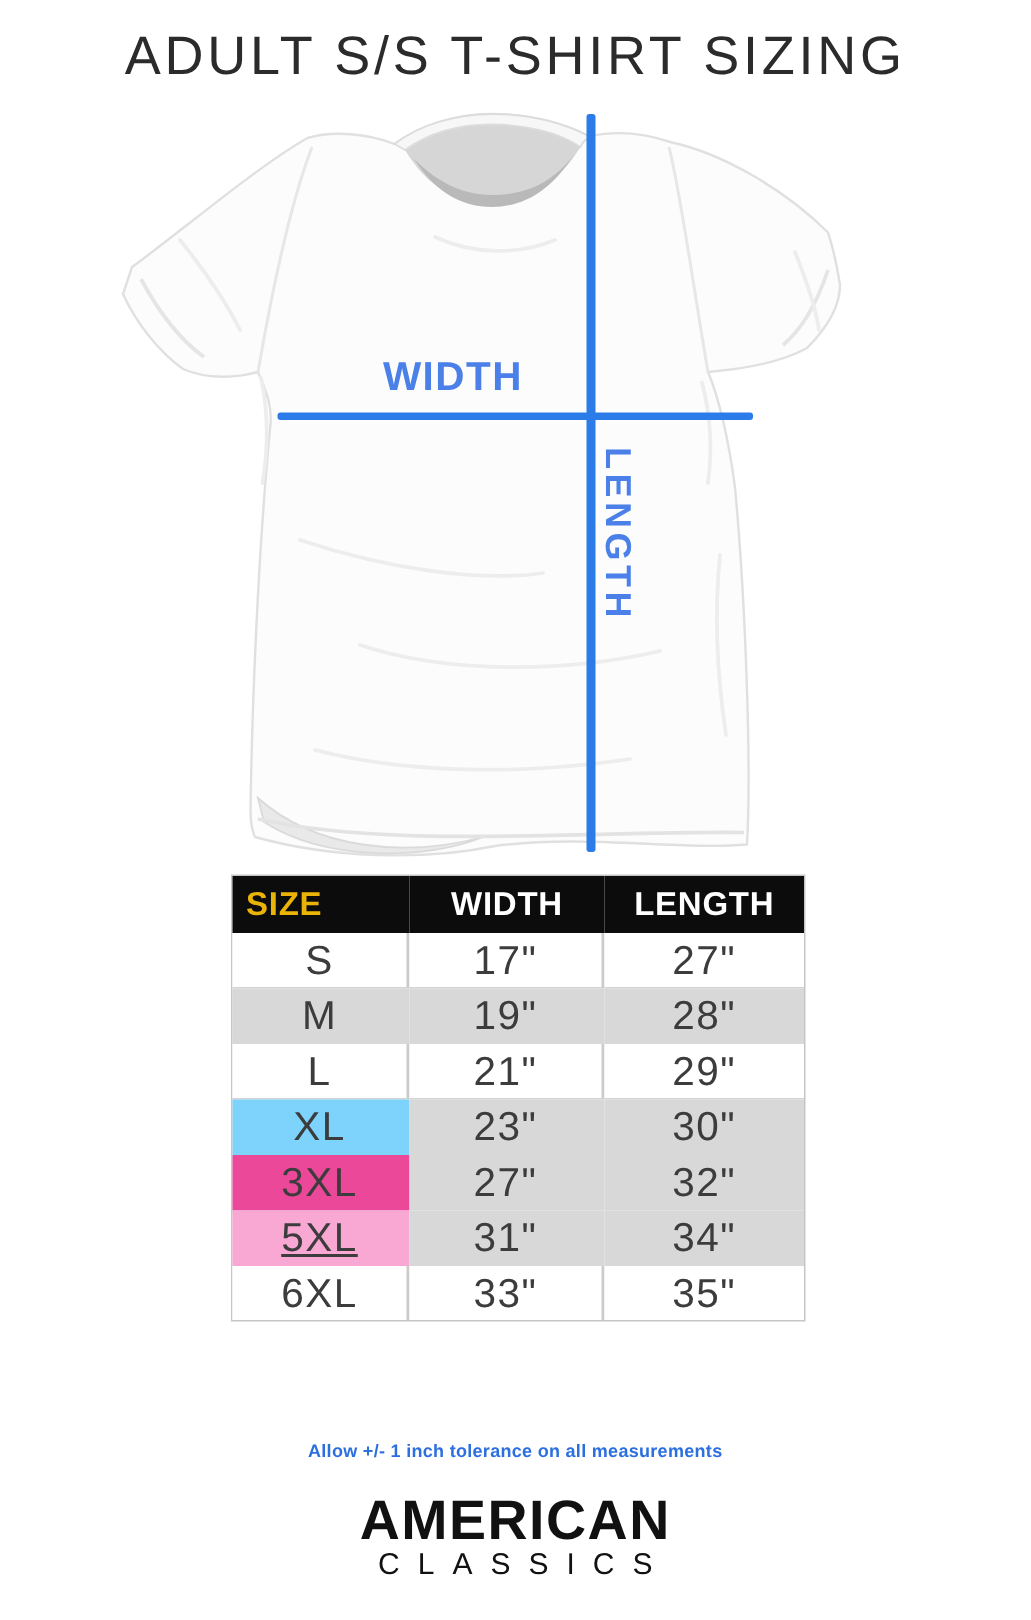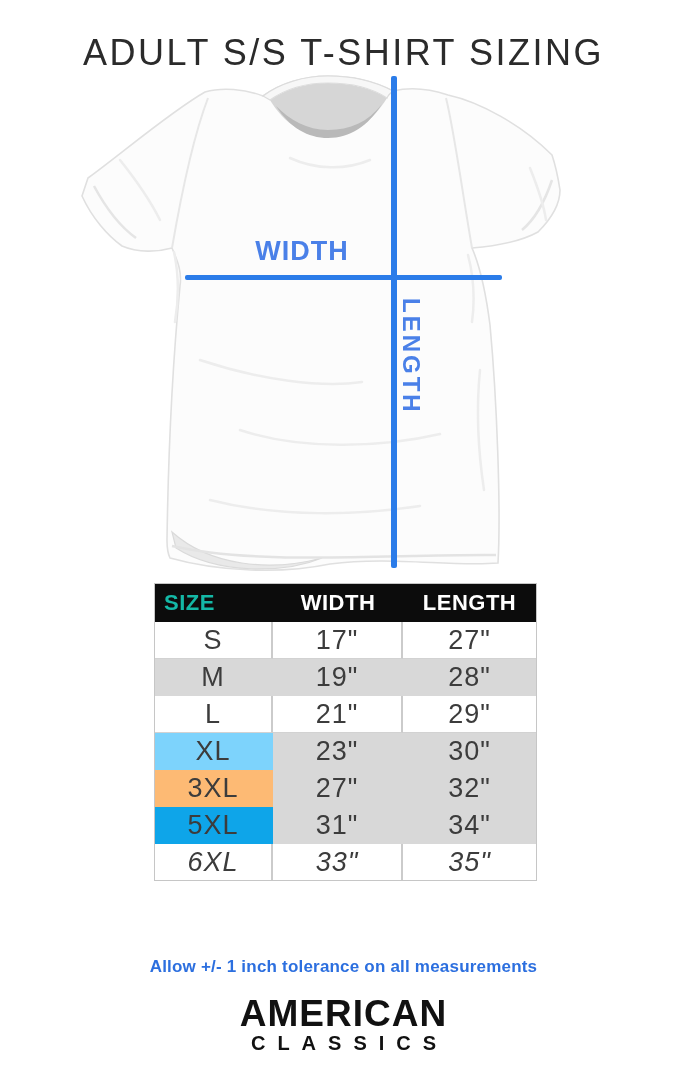--- a/index.html
+++ b/index.html
@@ -4,21 +4,21 @@
 <style>
   html,body{margin:0;padding:0;background:#ffffff;}
   body{
     width:687px;height:1080px;position:relative;overflow:hidden;
     font-family:"Liberation Sans",sans-serif;
   }
   .page{position:absolute;inset:0;background:#fff;}
 
   
   .page-title{
-    position:absolute;top:32px;left:0;width:687px;height:42px;
+    position:absolute;top:16px;left:0;width:687px;height:42px;
     text-align:center;font-size:36px;line-height:42px;font-weight:300;
     letter-spacing:2.5px;color:#2b2b2b;margin:0;
   }
 
   
   .figure{position:absolute;left:0;top:70px;width:687px;height:508px;}
   .figure svg{position:absolute;left:60px;top:0;}
   .measure-h{
     position:absolute;left:185px;top:205px;width:317px;height:5px;
     border-radius:2px;
@@ -51,34 +51,34 @@
     letter-spacing:0.5px;padding:0;
   }
   .size-table th.left{text-align:left;padding-left:9px;}
   .size-table td{
     height:36px;text-align:center;font-size:27px;font-weight:300;
     color:#3c3c3c;letter-spacing:1px;padding:0;
     border-right:2px solid #cbcbcb;border-bottom:1px solid #d2d2d2;
     background:#ffffff;
   }
   .size-table td:last-child{border-right:none;}
-  .size-table tr:last-child td{border-bottom:none;font-style:italic;}
+  .size-table tr:last-child td{border-bottom:none;}
   .size-table tr.stripe td{border-right-color:transparent;border-bottom-color:transparent;}
 
   
   .tolerance{
     position:absolute;left:0;top:954px;width:687px;height:26px;
-    text-align:center;font-size:17px;line-height:26px;font-weight:bold;
+    text-align:center;font-size:12px;line-height:26px;font-weight:bold;
     letter-spacing:0.2px;
   }
 
   
   .brand{position:absolute;left:0;top:994px;width:687px;text-align:center;color:#111;}
   .brand-top{font-size:37px;line-height:40px;font-weight:800;letter-spacing:1px;}
-  .brand-bottom{font-size:20px;line-height:22px;font-weight:700;letter-spacing:12px;padding-left:12px;margin-top:-2px;}
+  .brand-bottom{font-size:20px;line-height:22px;font-weight:400;letter-spacing:12px;padding-left:12px;margin-top:-2px;}
 </style>
 </head>
 <body>
 
 <div class="page">
 
   <h1 class="page-title">ADULT S/S T-SHIRT SIZING</h1>
 
   <div class="figure">
     <svg width="570" height="508" viewBox="0 0 570 508" aria-hidden="true">
@@ -142,21 +142,21 @@
   </div>
 
   <table class="size-table">
     <colgroup>
         <col class="c1">
         <col class="c2">
         <col class="c3">
       </colgroup>
     <thead>
       <tr>
-        <th class="left" style="background: rgb(12, 12, 12); color: #14b8a6;">SIZE</th>
+        <th class="left" style="background: rgb(12, 12, 12); color: #eab308;">SIZE</th>
         <th style="background: rgb(12, 12, 12); color: rgb(255, 255, 255);">WIDTH</th>
         <th style="background: rgb(12, 12, 12); color: rgb(255, 255, 255);">LENGTH</th>
       </tr>
     </thead>
     <tbody>
       <tr>
         <td>S</td>
         <td>17"</td>
         <td>27"</td>
       </tr>
@@ -169,26 +169,26 @@
         <td>L</td>
         <td>21"</td>
         <td>29"</td>
       </tr>
       <tr class="stripe">
         <td style="background: #7dd3fc;">XL</td>
         <td style="background: rgb(216, 216, 216);">23"</td>
         <td style="background: rgb(216, 216, 216);">30"</td>
       </tr>
       <tr class="stripe">
-        <td style="background: #fdba74;">3XL</td>
+        <td style="background: #ec4899;">3XL</td>
         <td style="background: rgb(216, 216, 216);">27"</td>
         <td style="background: rgb(216, 216, 216);">32"</td>
       </tr>
       <tr class="stripe">
-        <td style="background: #0ea5e9;">5XL</td>
+        <td style="background: #f9a8d4; text-decoration: underline;">5XL</td>
         <td style="background: rgb(216, 216, 216);">31"</td>
         <td style="background: rgb(216, 216, 216);">34"</td>
       </tr>
       <tr>
         <td>6XL</td>
         <td>33"</td>
         <td>35"</td>
       </tr>
     </tbody>
   </table>

